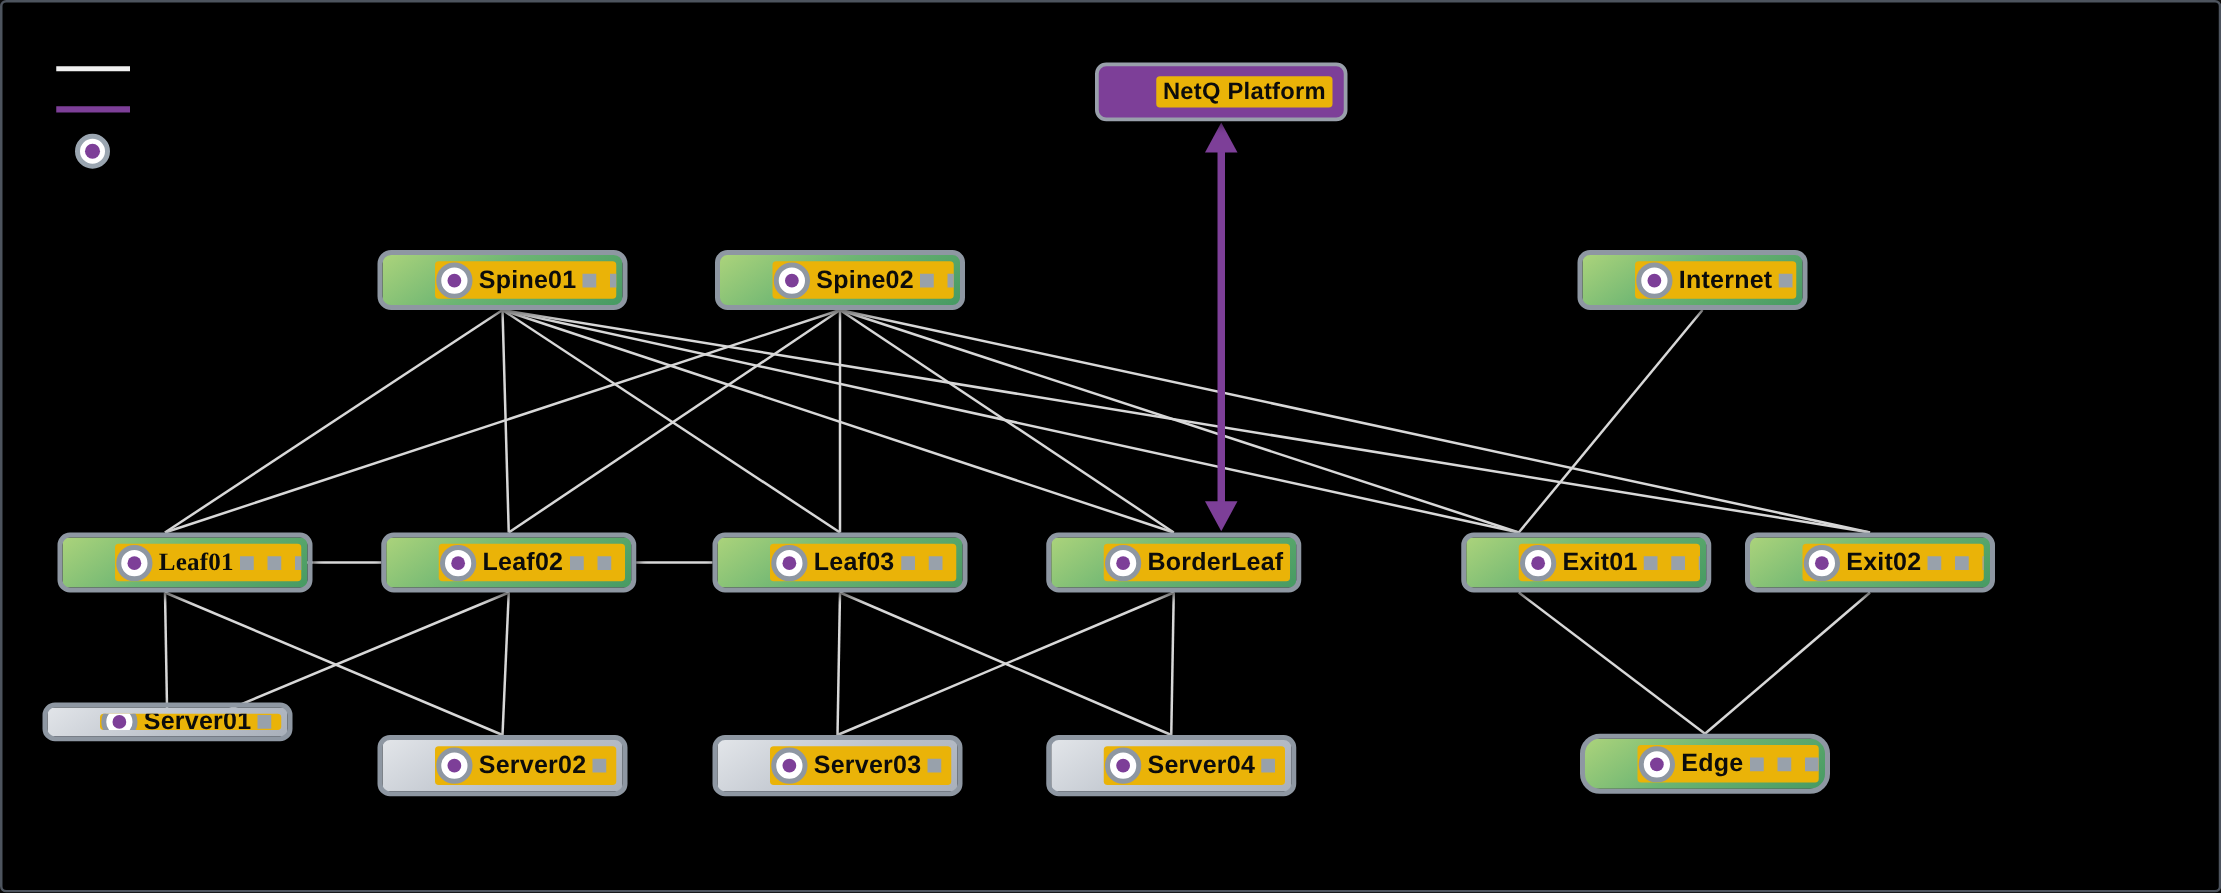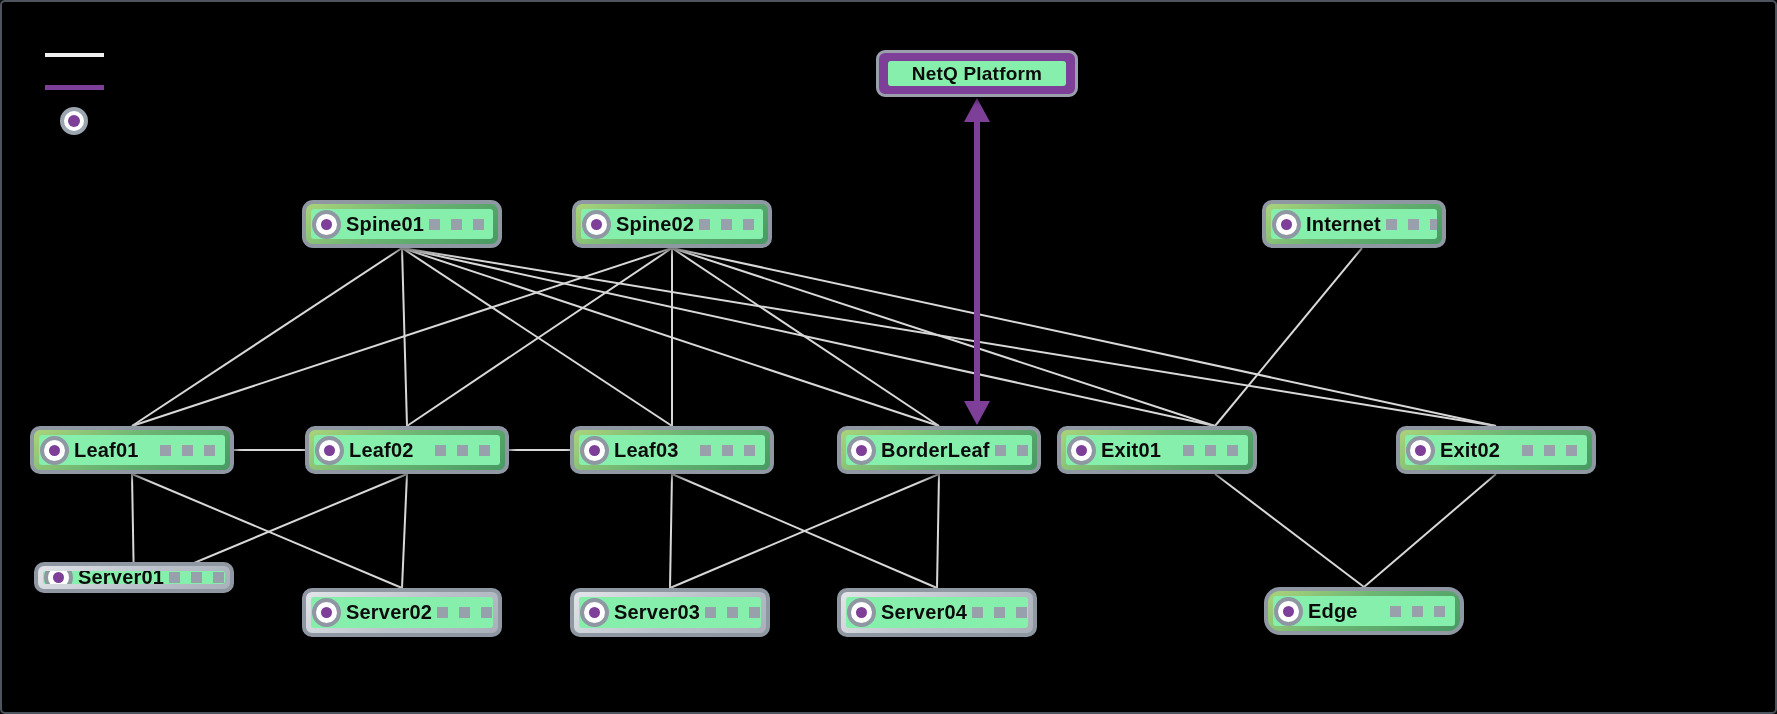--- a/index.html
+++ b/index.html
@@ -9,22 +9,22 @@
     font-family:"Liberation Sans",sans-serif;
   }
   #links{position:absolute;left:0;top:0;width:1777px;height:714px;z-index:1;}
   
   .node{
     position:absolute;box-sizing:border-box;z-index:2;
     border:4px solid #8e97a2;border-radius:10px;padding:5px;
     box-shadow:2px 3px 7px rgba(0,0,0,.6);
   }
   .node .inner{
-    background:#86efac;border-radius:3px;height:100%;box-sizing:border-box;
-    display:flex;align-items:center;gap:5px;padding:0 7px 0 2px;overflow:hidden;
+    background:#eab308;border-radius:3px;height:100%;box-sizing:border-box;
+    display:flex;align-items:center;gap:5px;padding:0 7px 0 2px;overflow:hidden;margin-left:37px;
   }
   .fabric{background:linear-gradient(145deg,#abd37b 0%,#6cb573 45%,#479a63 100%);}
   .server{background:linear-gradient(145deg,#e2e5e9 0%,#bcc2cb 55%,#a9b0ba 100%);}
   .platform{background:#7d3f98;border:3px solid #99a0ab;border-radius:9px;padding:8px 9px;}
   .platform .inner{justify-content:center;padding:0;gap:0;}
   .dev-icon{
     flex:0 0 auto;width:29px;height:29px;box-sizing:border-box;margin-left:-1px;
     border:4px solid #8e97a2;border-radius:50%;background:#fff;
     display:flex;align-items:center;justify-content:center;
   }
@@ -130,21 +130,21 @@
             <span class="dot"></span>
           </span>
           <span class="label">Internet</span>
           <span class="ports">
             <i></i>
             <i></i>
             <i></i>
           </span>
         </div>
       </div>
-      <div class="node fabric" style="left: 28px; top: 424px; width: 204px; height: 48px;">
+      <div class="node fabric" style="left: 44px; top: 424px; width: 204px; height: 48px; font-family: Liberation Serif, serif;">
         <div class="inner">
           <span class="dev-icon">
             <span class="dot"></span>
           </span>
           <span class="label">Leaf01</span>
           <span class="ports">
             <i></i>
             <i></i>
             <i></i>
           </span>
@@ -181,21 +181,21 @@
           <span class="dev-icon">
             <span class="dot"></span>
           </span>
           <span class="label">BorderLeaf</span>
           <span class="ports">
             <i></i>
             <i></i>
           </span>
         </div>
       </div>
-      <div class="node fabric" style="left: 1055px; top: 424px; width: 200px; height: 48px;">
+      <div class="node fabric" style="left: 1167px; top: 424px; width: 200px; height: 48px;">
         <div class="inner">
           <span class="dev-icon">
             <span class="dot"></span>
           </span>
           <span class="label">Exit01</span>
           <span class="ports">
             <i></i>
             <i></i>
             <i></i>
           </span>

